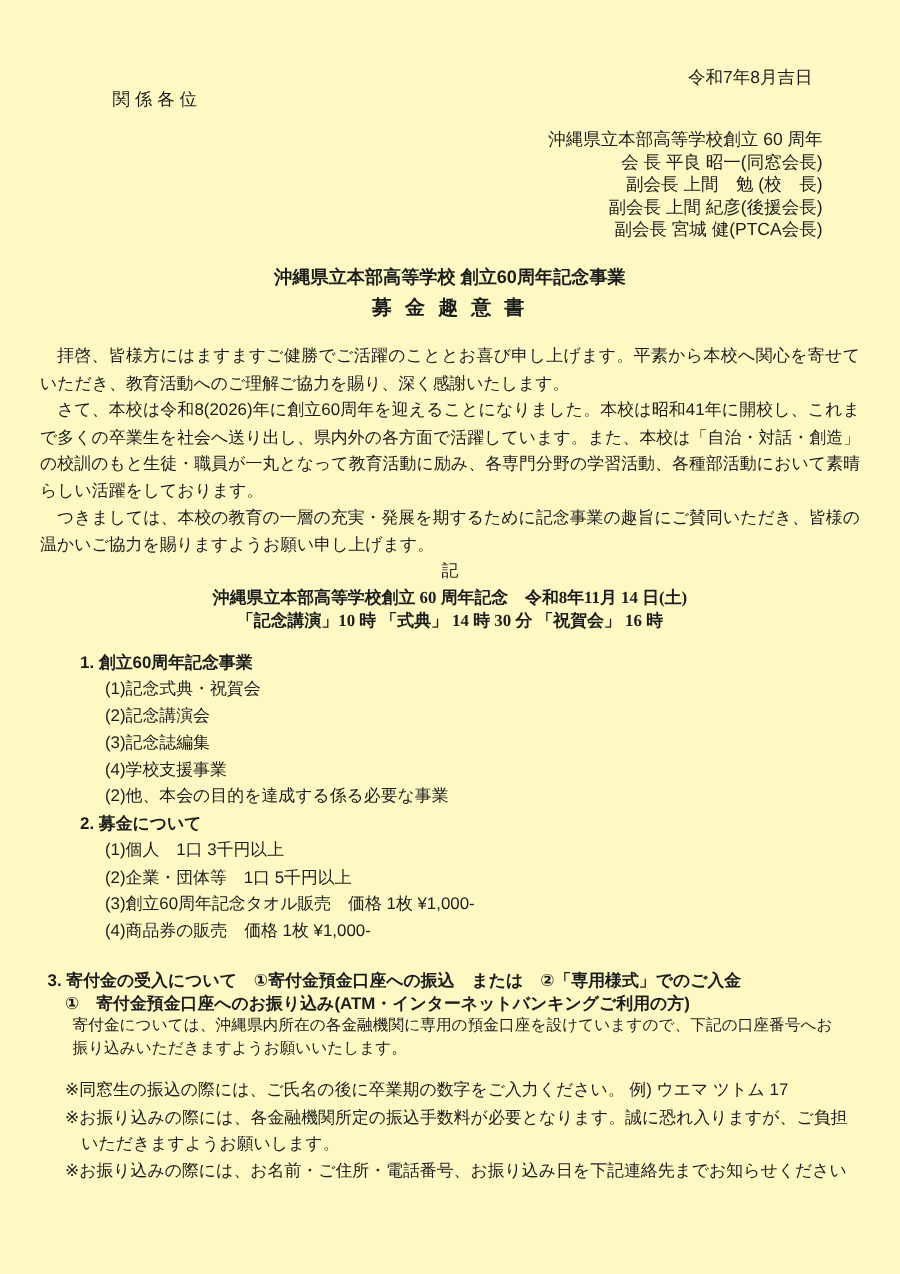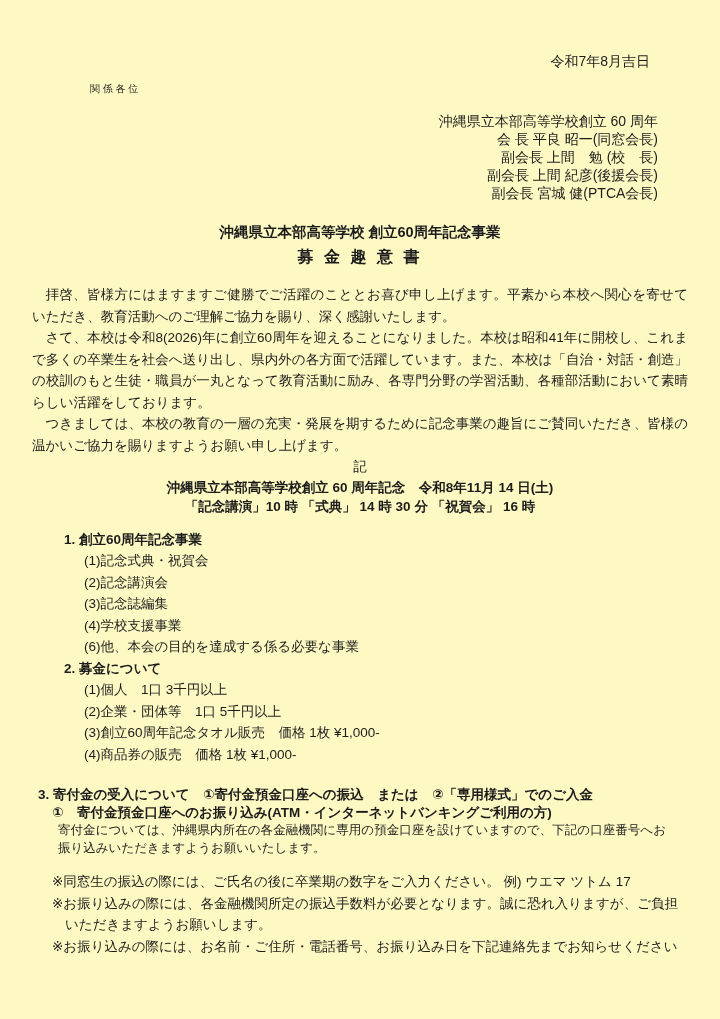--- a/index.html
+++ b/index.html
@@ -8,28 +8,28 @@
     width:720px; height:1019px;
     box-sizing:border-box;
     padding:52px 32px 0 32px;
     font-family:"Liberation Sans","DejaVu Sans",sans-serif;
     font-size:13.5px;
     color:#1c1c1c;
     overflow:hidden;
     background:#fef9c3;
   }
   .date-line { font-size:14px; text-align:right; padding-right:38px; line-height:18px; }
-  .addressee { margin-top:10px; margin-left:58px; font-size:10px; line-height:18px; }
+  .addressee { margin-top:0; margin-left:58px; font-size:14px; line-height:18px; }
   .sender-block { text-align:right; padding-right:30px; margin-top:14px; font-size:14px; line-height:18px; }
   .doc-title1 { text-align:center; font-weight:bold; font-size:14.5px; margin-top:20px; line-height:20px; }
   .doc-title2 { text-align:center; font-weight:bold; font-size:16px; margin-top:4px; letter-spacing:3px; line-height:22px; }
   .body-block { margin-top:16px; }
   .para { margin:0; text-indent:1em; line-height:21.5px; text-align:justify; }
   .ki-line { text-align:center; line-height:21.5px; }
-  .event-line { text-align:center; font-weight:bold; line-height:19px; }
+  .event-line { text-align:center; font-weight:bold; line-height:19px;font-family:Liberation Serif, serif; }
   .sections { margin-top:13px; }
   .sec-heading { font-weight:bold; margin-left:32px; line-height:21.5px; }
   .sec-item { margin-left:52px; line-height:21.5px; }
   .spacer20 { height:20px; }
   .sec3-heading { font-weight:bold; margin-left:6px; line-height:19px; }
   .sec3-sub { font-weight:bold; margin-left:20px; line-height:18px; }
   .sec3-desc { margin:0 22px 0 26px; font-size:12.5px; line-height:17.5px; text-align:justify; }
   .notes { margin-top:14px; margin-left:20px; margin-right:10px; }
   .note { margin:0; line-height:21.5px; padding-left:13px; text-indent:-13px; text-align:justify; }
 </style>
@@ -62,21 +62,21 @@
   <div class="ki-line">記</div>
   <div class="event-line">沖縄県立本部高等学校創立 60 周年記念　令和8年11月 14 日(土)</div>
   <div class="event-line">「記念講演」10 時 「式典」 14 時 30 分 「祝賀会」 16 時</div>
 
   <div class="sections">
     <div class="sec-heading">1. 創立60周年記念事業</div>
     <div class="sec-item">(1)記念式典・祝賀会</div>
     <div class="sec-item">(2)記念講演会</div>
     <div class="sec-item">(3)記念誌編集</div>
     <div class="sec-item">(4)学校支援事業</div>
-    <div class="sec-item">(6)他、本会の目的を達成する係る必要な事業</div>
+    <div class="sec-item">(2)他、本会の目的を達成する係る必要な事業</div>
   </div>
 
   <div>
     <div class="sec-heading">2. 募金について</div>
     <div class="sec-item">(1)個人　1口 3千円以上</div>
     <div class="sec-item">(2)企業・団体等　1口 5千円以上</div>
     <div class="sec-item">(3)創立60周年記念タオル販売　価格 1枚 ¥1,000-</div>
     <div class="sec-item">(4)商品券の販売　価格 1枚 ¥1,000-</div>
   </div>
 

